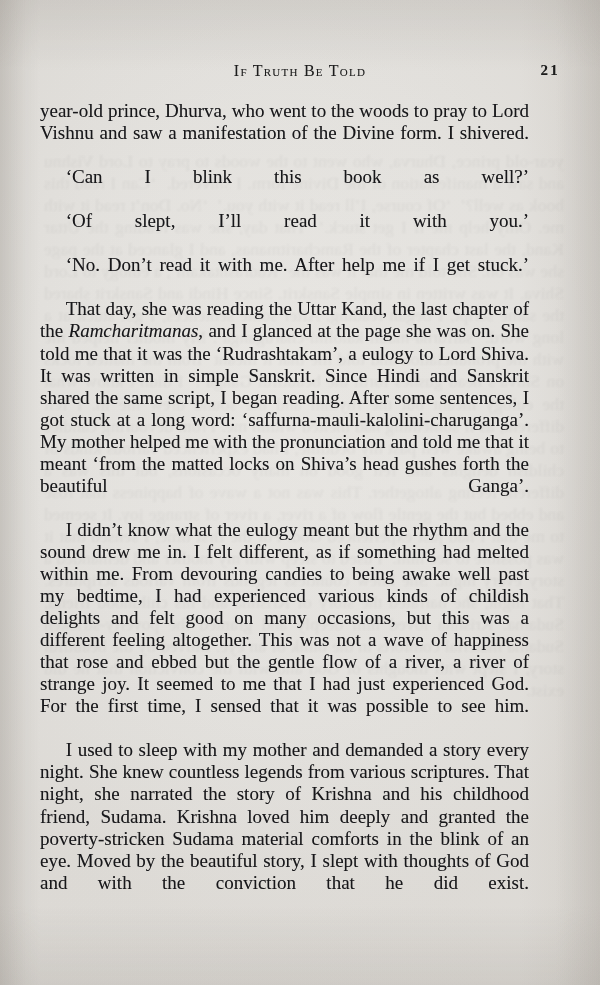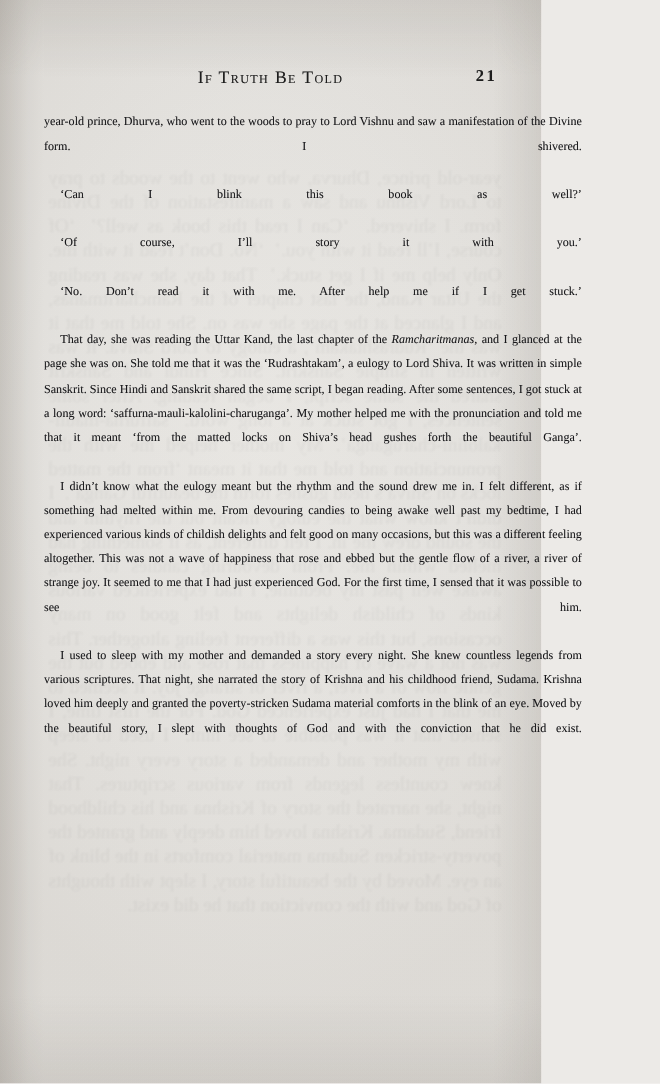--- a/index.html
+++ b/index.html
@@ -10,21 +10,21 @@
     width: 600px;
     height: 985px;
     overflow: hidden;
     background: #eceae7;
     font-family: "Liberation Serif", "DejaVu Serif", serif;
   }
 
   
   .page {
     position: relative;
-    width: 492px;
+    width: 600px;
     height: 985px;
     background:
       radial-gradient(ellipse 70% 55% at 48% 40%, #f4f3f1 0%, #efeeec 55%, #e8e6e3 100%),
       linear-gradient(90deg, #e6e4e1 0px, #f2f1ef 26px, #f3f2f0 520px, #e9e7e4 600px);
     background-blend-mode: multiply, normal;
   }
   
   .grain {
     position: absolute;
     inset: 0;
@@ -84,21 +84,21 @@
     color: #1d1d1d;
   }
 
   
   .textblock {
     position: absolute;
     left: 40px;
     top: 100px;
     width: 489px;
     color: #17171a;
-    font-size: 11px;
+    font-size: 19px;
     line-height: 22.05px;
     text-align: justify;
     text-justify: inter-word;
     -webkit-font-smoothing: antialiased;
   }
   .textblock p {
     margin: 0;
     text-indent: 0;
   }
   .textblock p.indent {
@@ -127,20 +127,20 @@
   <div class="bleed">year-old prince, Dhurva, who went to the woods to pray to Lord Vishnu and saw a manifestation of the Divine form. I shivered.  ‘Can I read this book as well?’  ‘Of course, I’ll read it with you.’  ‘No. Don’t read it with me. Only help me if I get stuck.’  That day, she was reading the Uttar Kand, the last chapter of the Ramcharitmanas, and I glanced at the page she was on. She told me that it was the ‘Rudrashtakam’, a eulogy to Lord Shiva. It was written in simple Sanskrit. Since Hindi and Sanskrit shared the same script, I began reading. After some sentences, I got stuck at a long word: ‘saffurna-mauli-kalolini-charuganga’. My mother helped me with the pronunciation and told me that it meant ‘from the matted locks on Shiva’s head gushes forth the beautiful Ganga’.  I didn’t know what the eulogy meant but the rhythm and the sound drew me in. I felt different, as if something had melted within me. From devouring candies to being awake well past my bedtime, I had experienced various kinds of childish delights and felt good on many occasions, but this was a different feeling altogether. This was not a wave of happiness that rose and ebbed but the gentle flow of a river, a river of strange joy. It seemed to me that I had just experienced God. For the first time, I sensed that it was possible to see him.  I used to sleep with my mother and demanded a story every night. She knew countless legends from various scriptures. That night, she narrated the story of Krishna and his childhood friend, Sudama. Krishna loved him deeply and granted the poverty-stricken Sudama material comforts in the blink of an eye. Moved by the beautiful story, I slept with thoughts of God and with the conviction that he did exist.</div>
 
   <div class="runhead">
     <span class="runhead-title">If Truth Be Told</span>
     <span class="runhead-folio">21</span>
   </div>
 
   <div class="textblock">
       <p><span>year-old prince, Dhurva, who went to the woods to pray to Lord Vishnu and saw a manifestation of the Divine form. I shivered.</span></p>
       <p class="indent"><span>‘Can I blink this book as well?’</span></p>
-      <p class="indent"><span>‘Of course, I’ll story it with you.’</span></p>
+      <p class="indent"><span>‘Of slept, I’ll read it with you.’</span></p>
       <p class="indent"><span>‘No. Don’t read it with me. After help me if I get stuck.’</span></p>
       <p class="indent"><span>That day, she was reading the Uttar Kand, the last chapter of the </span><em>Ramcharitmanas</em><span>, and I glanced at the page she was on. She told me that it was the ‘Rudrashtakam’, a eulogy to Lord Shiva. It was written in simple Sanskrit. Since Hindi and Sanskrit shared the same script, I began reading. After some sentences, I got stuck at a long word: ‘saffurna-mauli-kalolini-charuganga’. My mother helped me with the pronunciation and told me that it meant ‘from the matted locks on Shiva’s head gushes forth the beautiful Ganga’.</span></p>
       <p class="indent"><span>I didn’t know what the eulogy meant but the rhythm and the sound drew me in. I felt different, as if something had melted within me. From devouring candies to being awake well past my bedtime, I had experienced various kinds of childish delights and felt good on many occasions, but this was a different feeling altogether. This was not a wave of happiness that rose and ebbed but the gentle flow of a river, a river of strange joy. It seemed to me that I had just experienced God. For the first time, I sensed that it was possible to see him.</span></p>
       <p class="indent"><span>I used to sleep with my mother and demanded a story every night. She knew countless legends from various scriptures. That night, she narrated the story of Krishna and his childhood friend, Sudama. Krishna loved him deeply and granted the poverty-stricken Sudama material comforts in the blink of an eye. Moved by the beautiful story, I slept with thoughts of God and with the conviction that he did exist.</span></p>
     </div>
 
 </div>
 
 </body></html>

